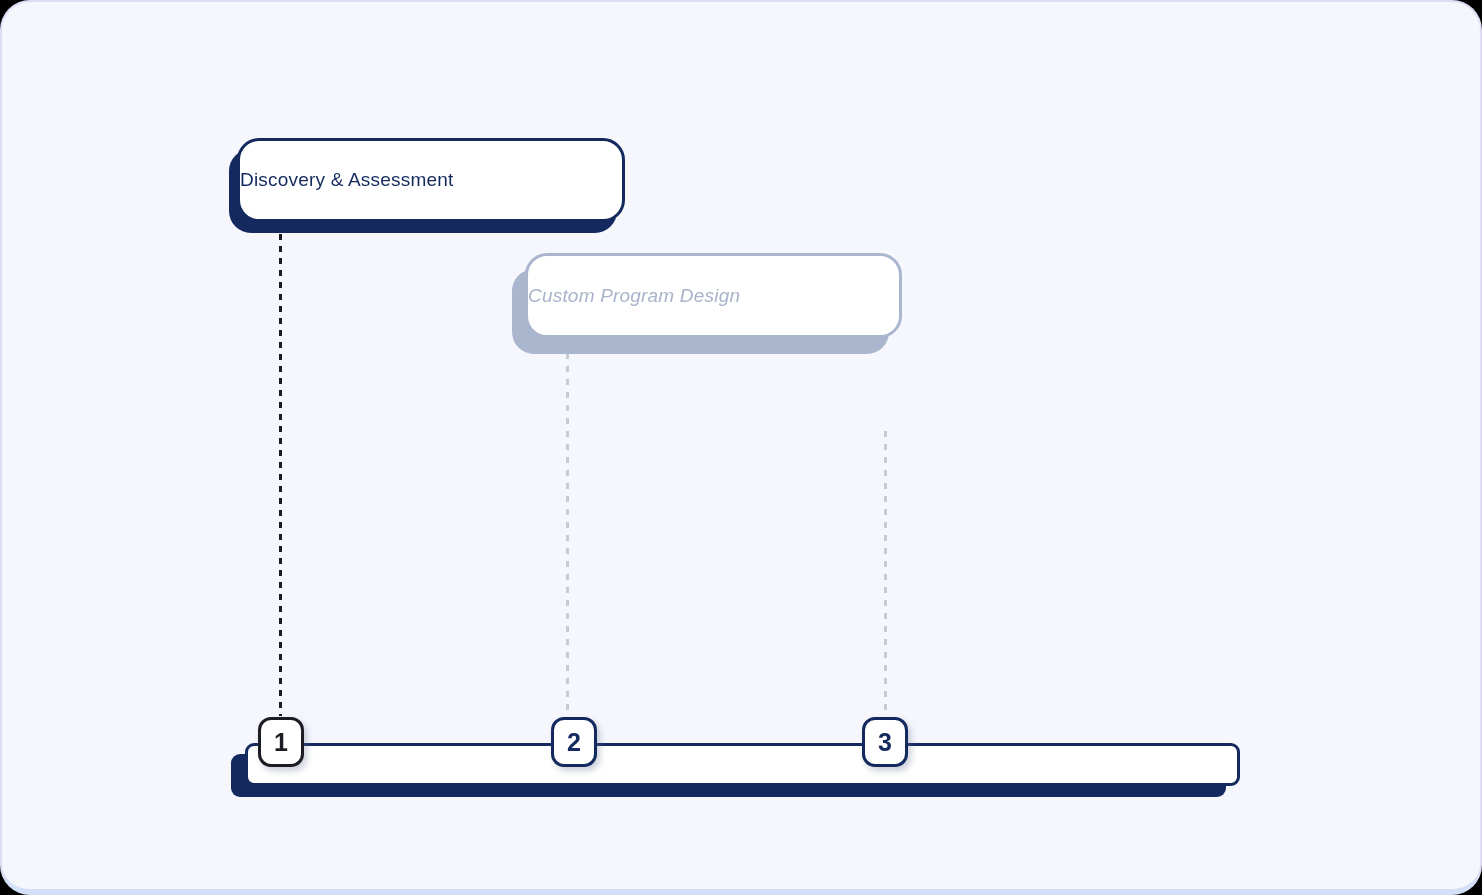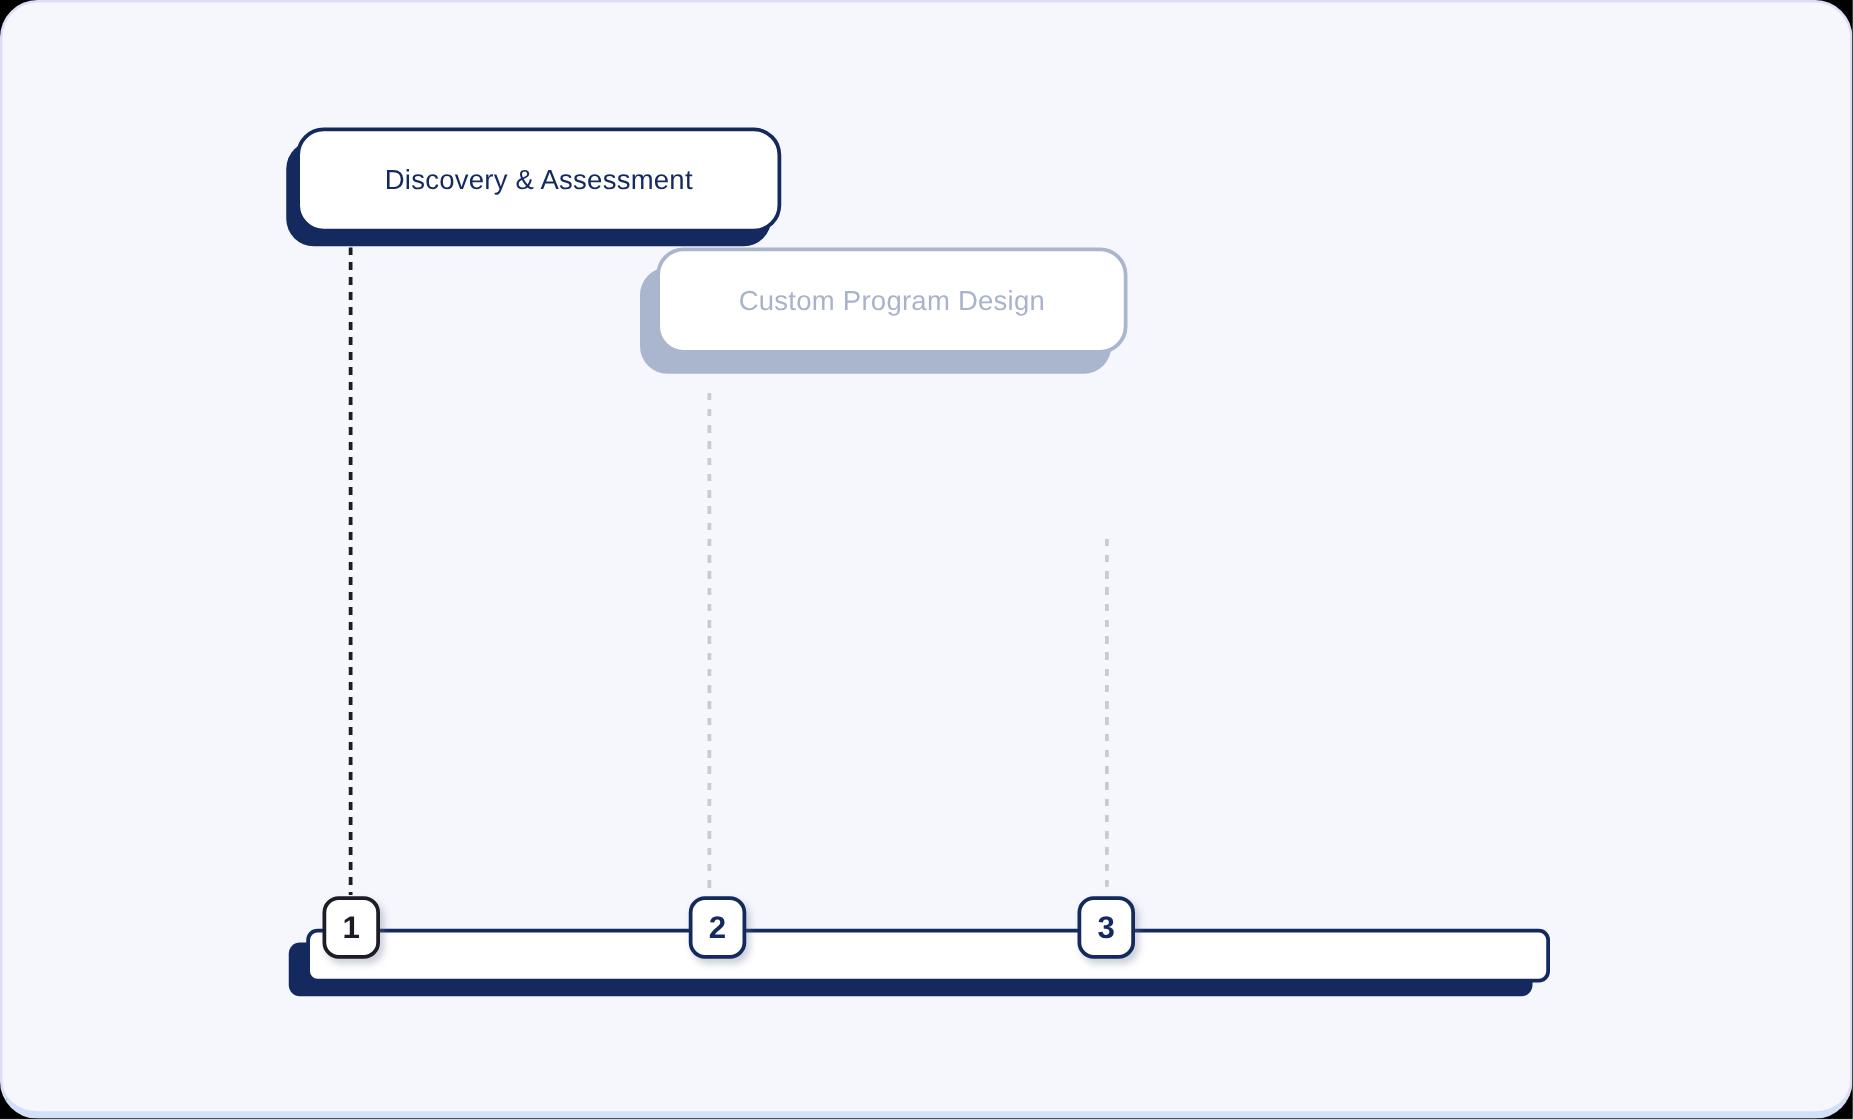--- a/index.html
+++ b/index.html
@@ -26,40 +26,41 @@
     background: var(--card-bg);
     border: 2px solid var(--card-border);
     border-bottom: 6px solid var(--card-border-bottom);
     border-radius: 30px;
     overflow: hidden;
   }
 
   
   .stage-box {
     position: absolute;
-    display: flex; align-items: center; justify-content: center;
+    display: flex; align-items: center; 
     background: var(--box-bg);
     border-radius: 22px;
-    font-size: 22px;
+    font-size: 19px;
     font-weight: 500;
     letter-spacing: 0.2px;
     z-index: 3;
+    margin-top: 36px;
   }
   .stage-box.active {
     border: 3px solid var(--navy);
     color: var(--navy);
     box-shadow: -8px 11px 0 0 var(--navy);
   }
   .stage-box.upcoming {
     border: 3px solid var(--muted-border);
     color: var(--muted-text);
     box-shadow: -13px 16px 0 0 var(--muted-border);
   }
   .stage-box.s1 { left: 235px; top: 100px; width: 388px; height: 84px; }
-  .stage-box.s2 { left: 523px; top: 196px; width: 377px; height: 85px; }
+  .stage-box.s2 { left: 523px; top: 215px; width: 377px; height: 85px; font-style: italic; }
   .stage-box.s3 { left: 815px; top: 327px; width: 263px; height: 81px; }
 
   
   .connector {
     position: absolute;
     width: 3px;
     z-index: 1;
   }
   .connector.dark {
     background: repeating-linear-gradient(to bottom, var(--dark) 0 6px, transparent 6px 12px);

